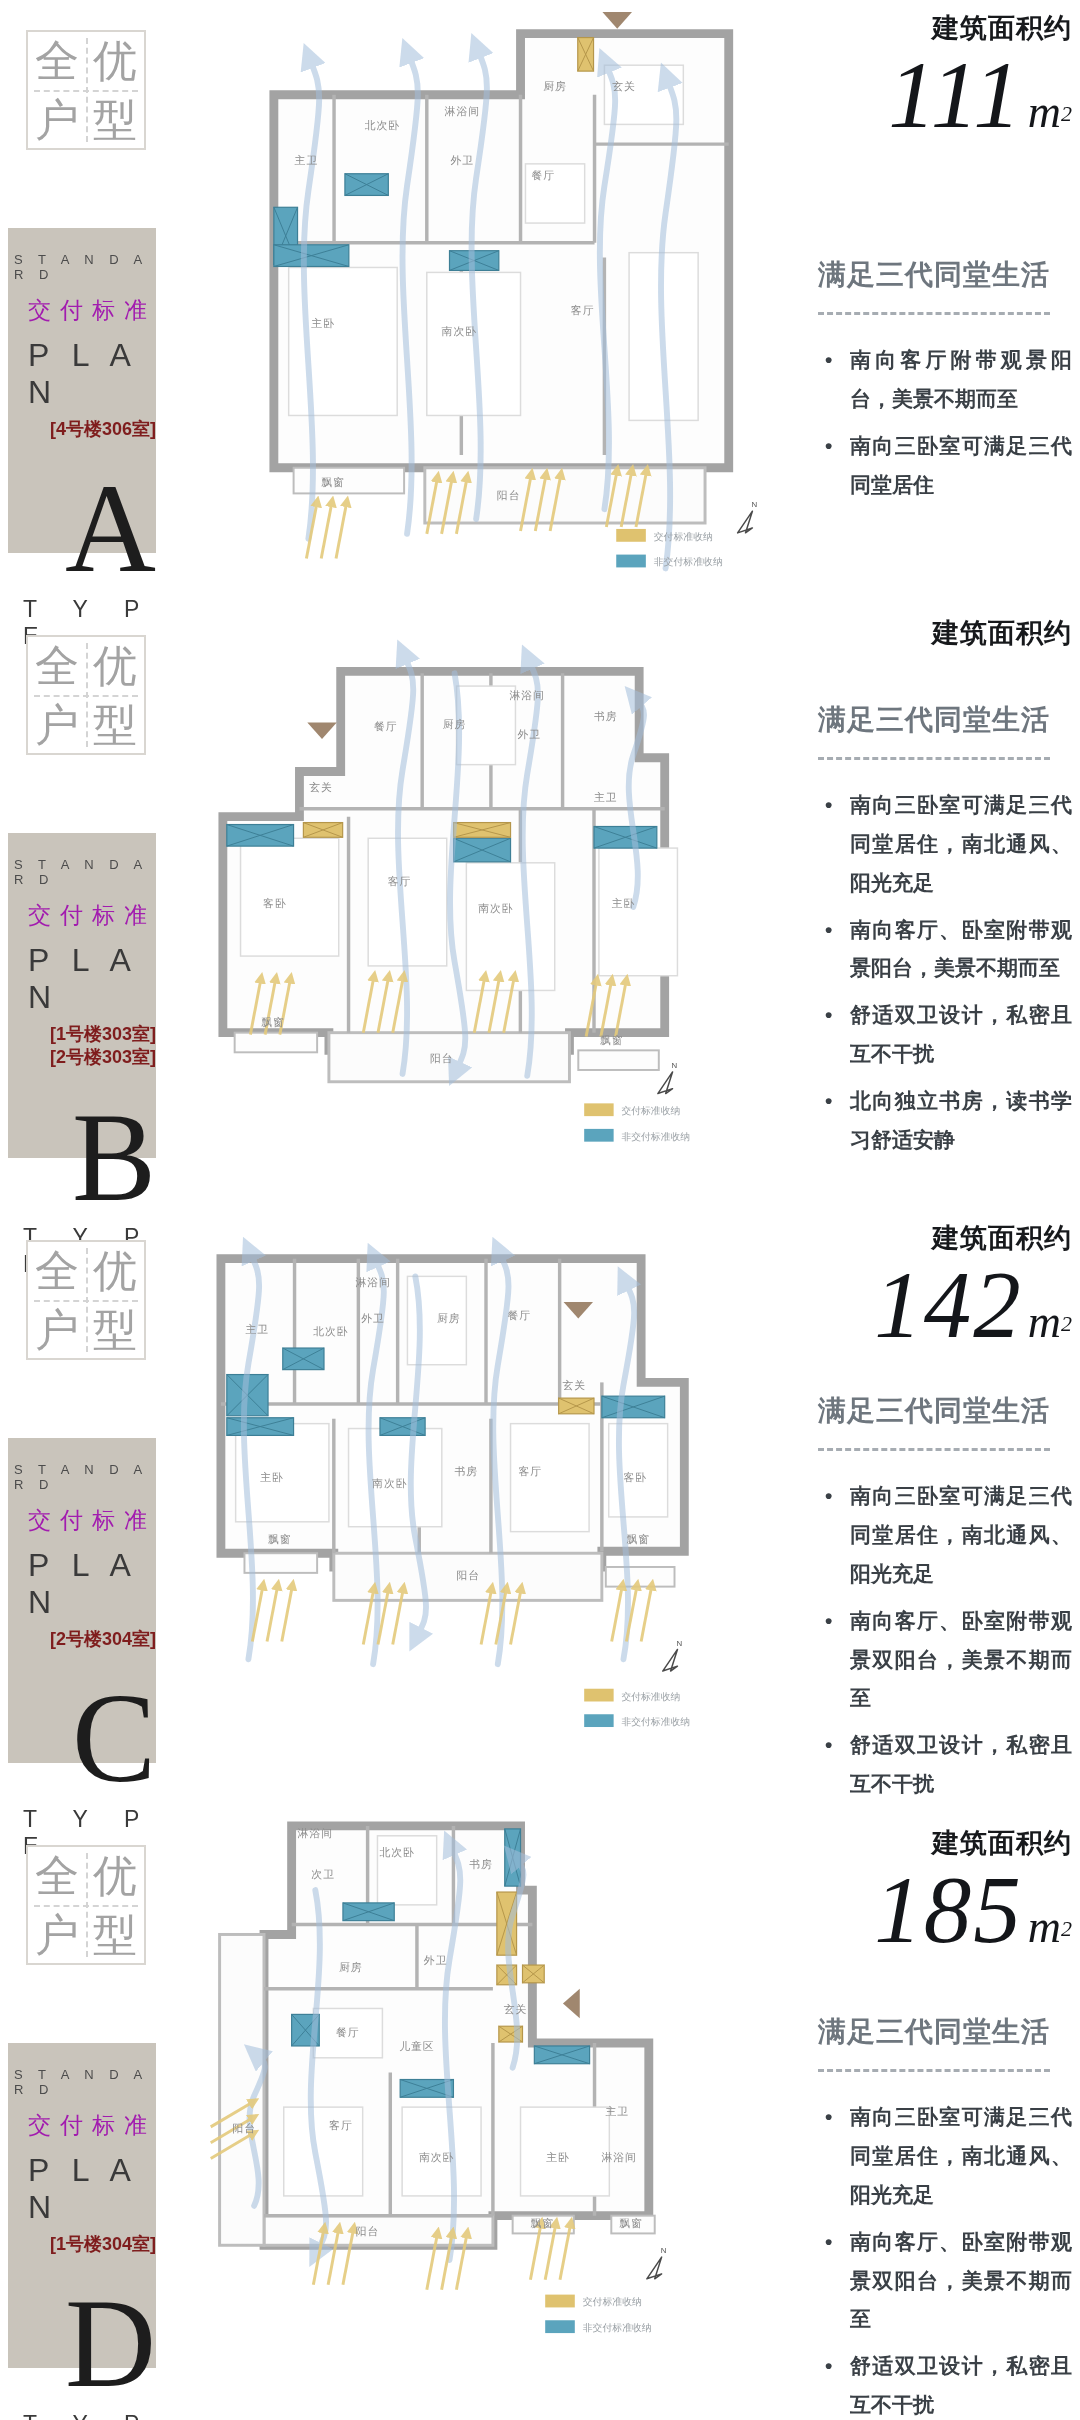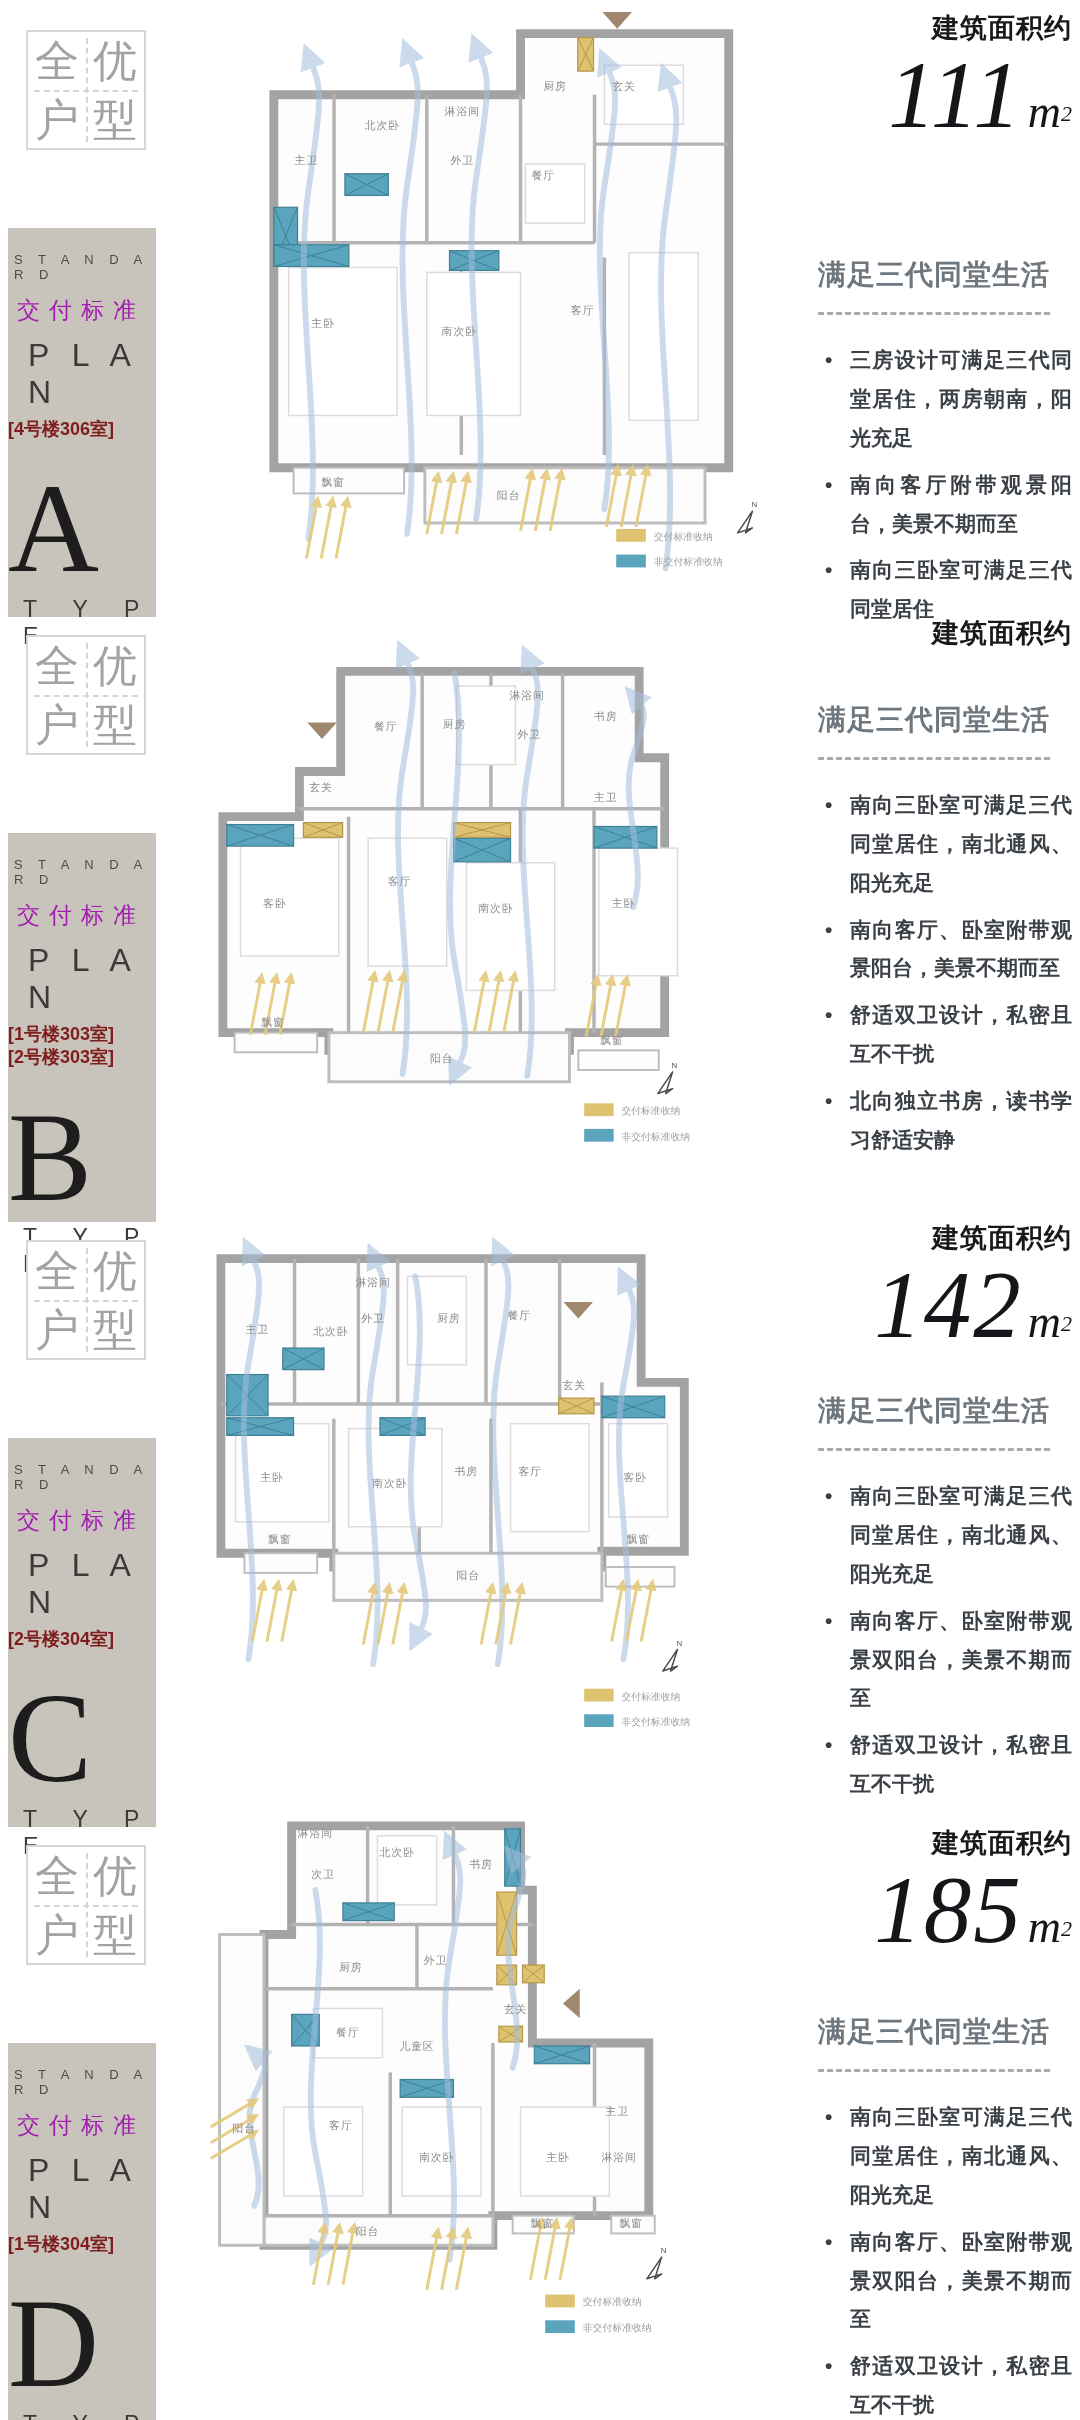--- a/index.html
+++ b/index.html
@@ -4,21 +4,21 @@
 <style>
   html,body{margin:0;padding:0;background:#ffffff;}
   body{width:1080px;height:2420px;position:relative;font-family:"Liberation Sans",sans-serif;overflow:hidden;}
   .section{position:relative;width:1080px;height:605px;}
   
   .badge{position:absolute;left:26px;top:30px;width:116px;height:116px;border:2px solid #d9d6d1;background:#fff;display:grid;grid-template-columns:1fr 1fr;grid-template-rows:1fr 1fr;}
   .badge .bchar{display:flex;align-items:center;justify-content:center;font-size:44px;color:#a3a3a3;}
   .badge::before{content:"";position:absolute;left:50%;top:6px;bottom:6px;border-left:2px dashed #d4d4d4;}
   .badge::after{content:"";position:absolute;top:50%;left:6px;right:6px;border-top:2px dashed #d4d4d4;}
   
-  .plan-block{position:absolute;left:8px;top:228px;width:148px;height:389px;background:#c9c4bb;display:flex;flex-direction:column;align-items:flex-start;padding-top:24px;box-sizing:border-box;}
+  .plan-block{position:absolute;left:8px;top:228px;width:148px;height:325px;background:#c9c4bb;display:flex;flex-direction:column;align-items:flex-end;padding-top:24px;box-sizing:border-box;}
   .std{font-size:13px;letter-spacing:6px;padding-left:6px;color:#4c4c4c;margin-bottom:13px;}
   .delivery{font-size:23px;letter-spacing:9px;padding-left:9px;color:#a21caf;margin-bottom:11px;}
   .planw{font-size:32px;letter-spacing:7px;padding-left:20px;color:#3a3a3a;margin-bottom:7px;}
   .unit-line{font-size:18px;font-weight:bold;color:#7f1d1d;line-height:1.3;}
   .letter{font-family:"Liberation Serif",serif;font-size:126px;color:#1d1d1d;line-height:1.05;margin-top:22px;}
   .typew{font-size:23px;letter-spacing:15px;padding-left:15px;color:#3a3a3a;margin-top:auto;margin-bottom:28px;}
   
   .plan-area{position:absolute;left:162px;top:6px;width:648px;height:592px;}
   .plan-area svg{width:100%;height:100%;display:block;}
   
@@ -141,21 +141,20 @@
     </div>
   <div class="right-col">
     <div class="area-head">
       <div class="area-label">建筑面积约</div>
       <div class="area-num"><span class="area-value">111</span><span class="area-unit">m</span><span class="area-sup">2</span></div>
     </div>
     <div class="features">
       <div class="ftitle">满足三代同堂生活</div>
       <div class="fsep"></div>
       <ul class="flist">
-          <li class="feature-item">三房设计可满足三代同堂居住，两房朝南，阳光充足</li>
           <li class="feature-item">南向客厅附带观景阳台，美景不期而至</li>
           <li class="feature-item">南向三卧室可满足三代同堂居住</li>
         </ul>
     </div>
   </div>
 </section>
 
 <section class="section s1">
   <div class="badge">
     <span class="bchar">全</span>

